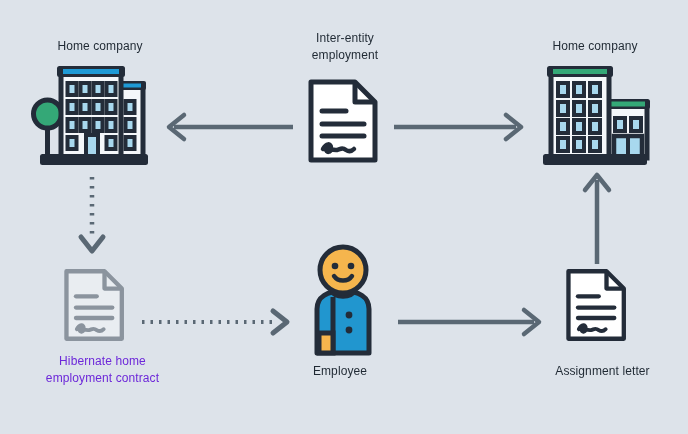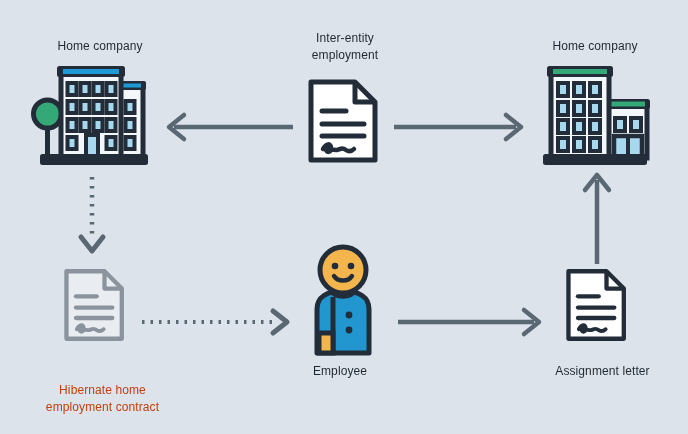--- a/index.html
+++ b/index.html
@@ -29,22 +29,21 @@
     font-size: 12px;
     line-height: 17px;
     letter-spacing: 0.1px;
     white-space: pre-line;
     font-family: "Liberation Sans", sans-serif;
   }
   .node-label.bold {
     font-weight: normal;
   }
   .node-label.muted {
-    color: #c2410c;
-    margin-top: 29px;
+    color: #6d28d9;
   }
   .icon-wrap {
     position: absolute;
   }
   svg { display: block; overflow: visible; }
 
   
   #home-company-node      { left: 28px;  top: 62px; }
   #home-company-label     { left: 0px;   top: 38px;  width: 200px; }
 

